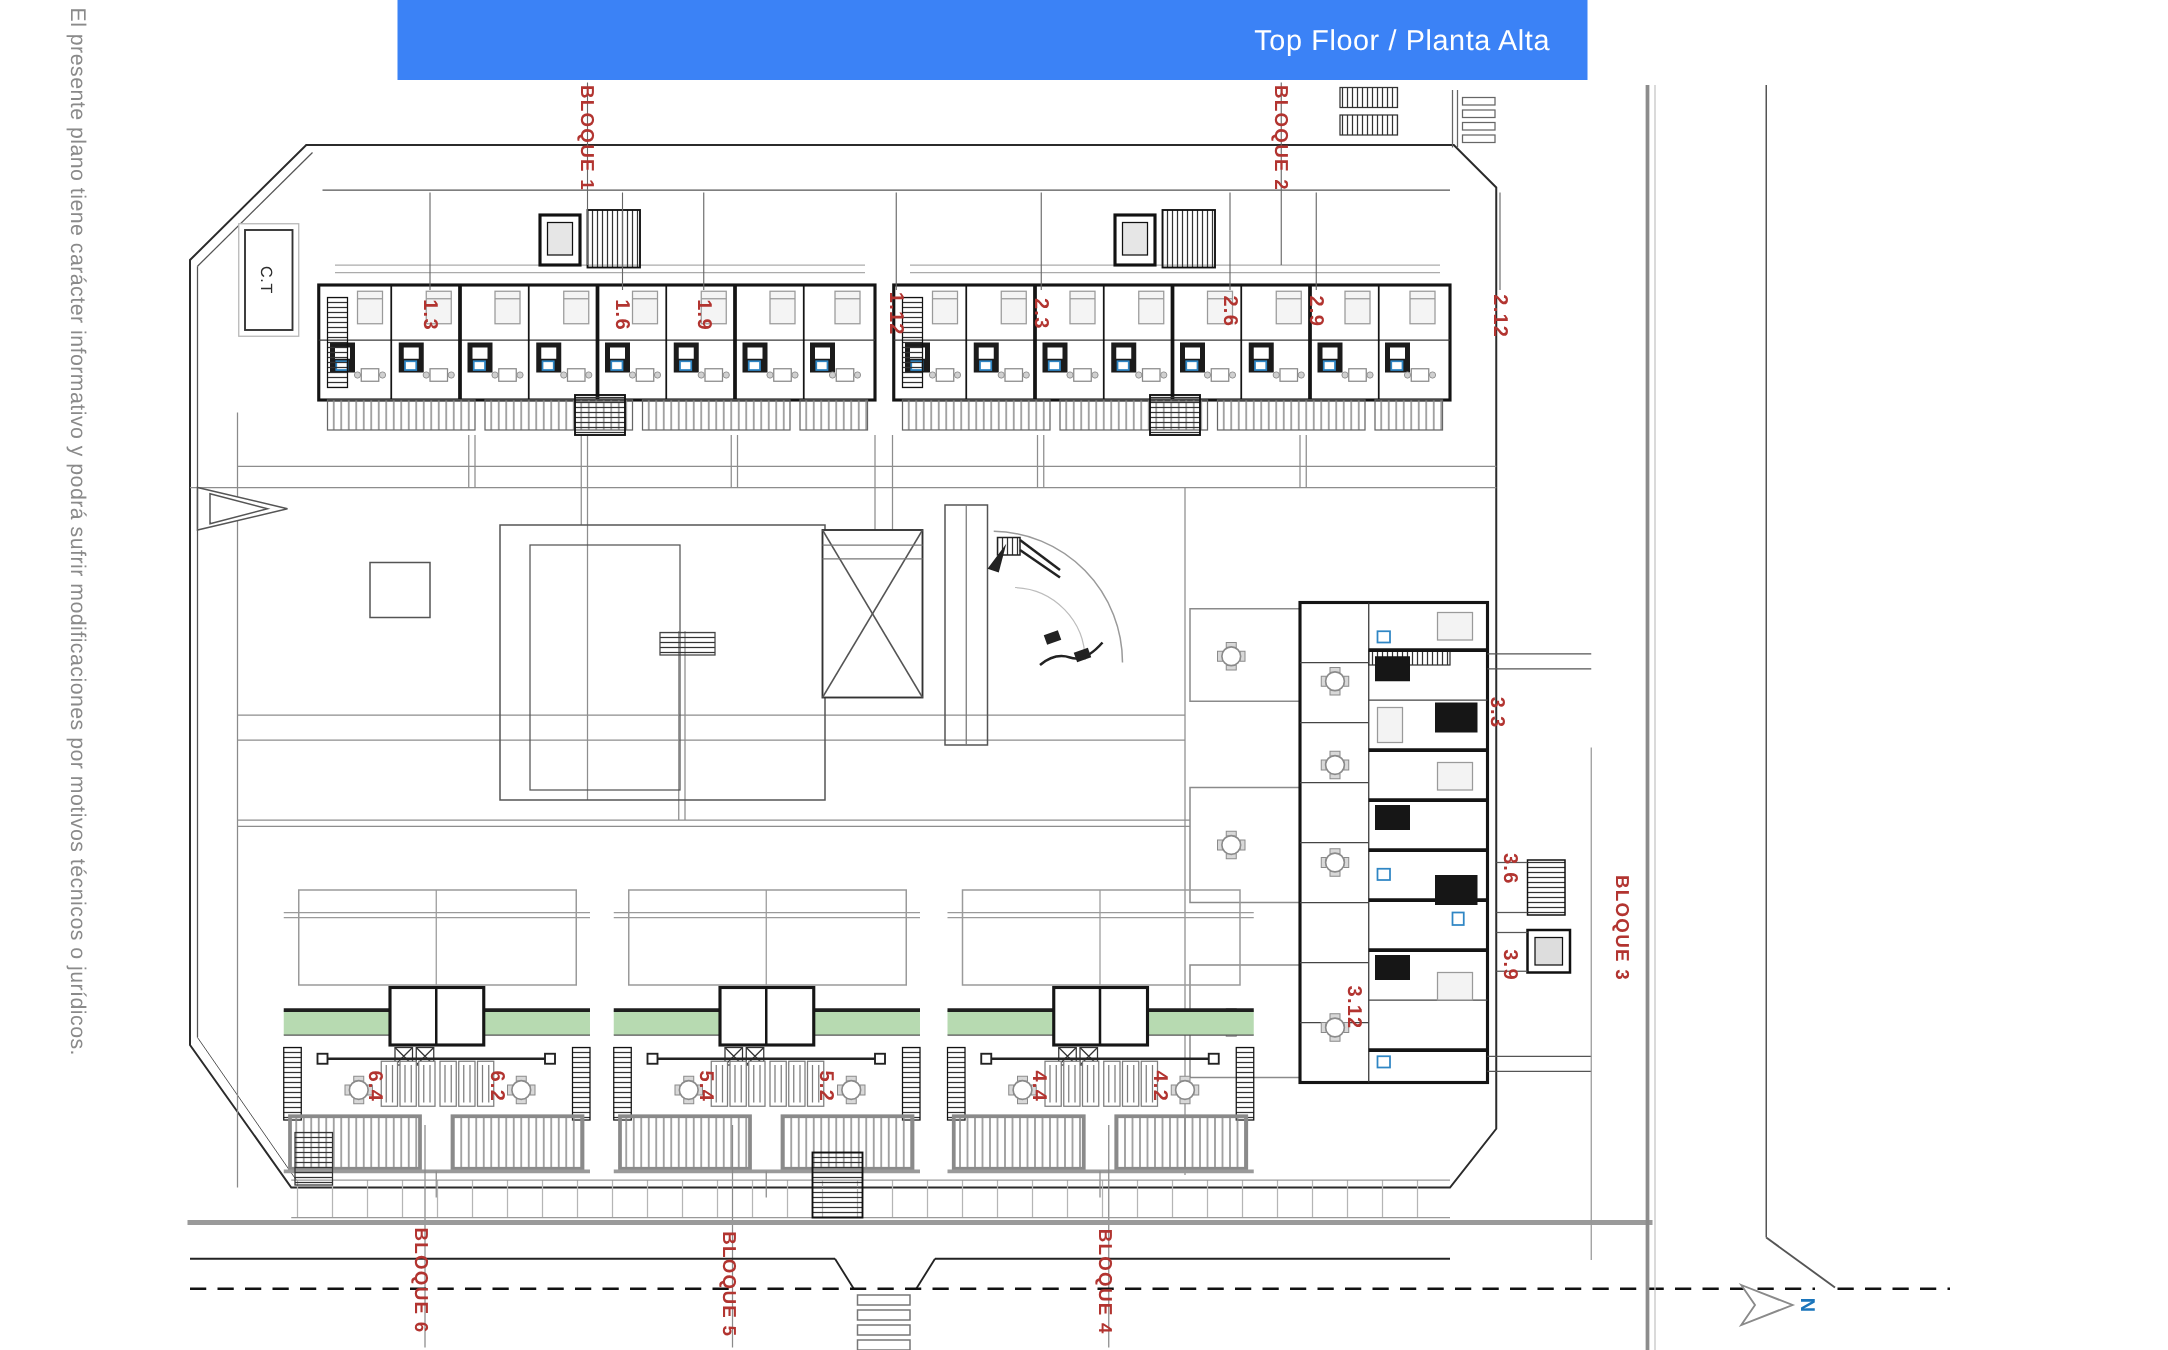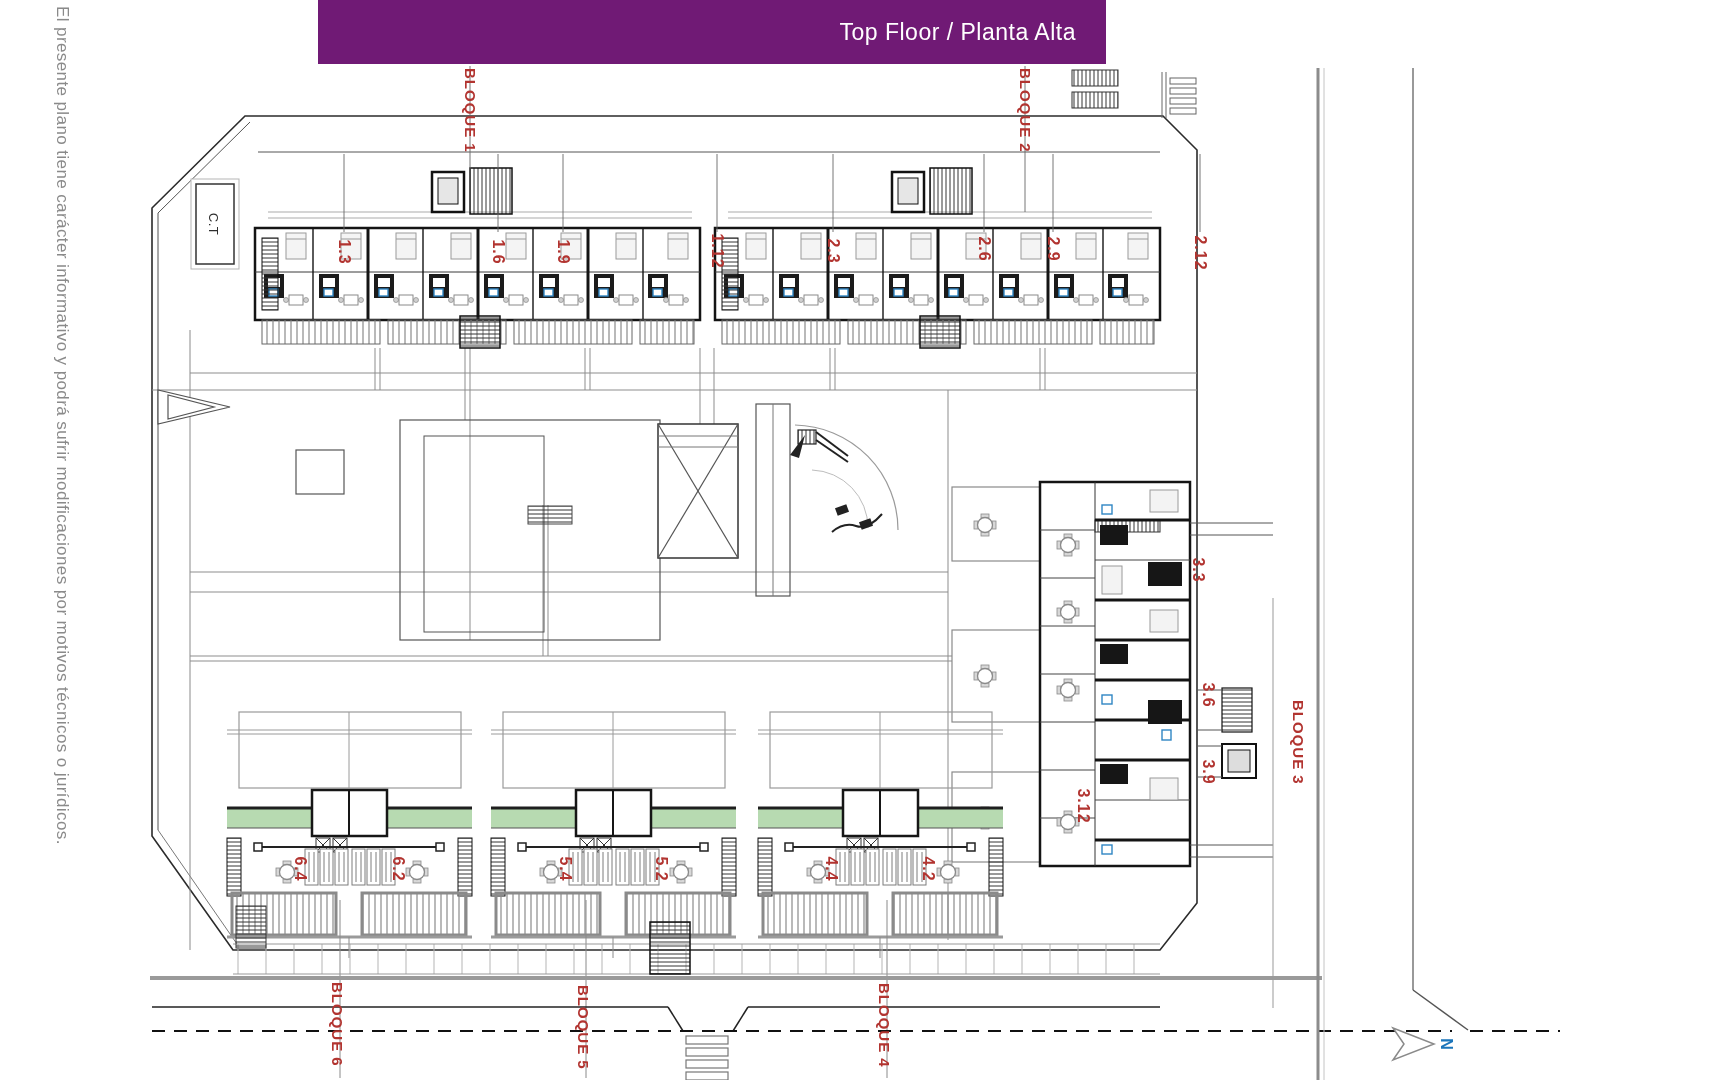--- a/index.html
+++ b/index.html
@@ -2,22 +2,22 @@
 <html><head>
 <meta charset="utf-8">
 <style>
   html,body{margin:0;padding:0;background:#ffffff;}
   #screen{
     position:relative;width:1734px;height:1080px;overflow:hidden;
     background:#ffffff;font-family:"Liberation Sans",sans-serif;
   }
   
   .banner{
-    position:absolute;left:318px;top:0;width:788px;height:64px;
-    background:#701a75;display:flex;align-items:center;justify-content:flex-end;
+    position:absolute;left:318px;top:0;width:952px;height:64px;
+    background:#3b82f6;display:flex;align-items:center;justify-content:flex-end;
   }
   .banner span{
     color:#ffffff;font-size:23px;letter-spacing:.5px;padding-right:30px;
     font-family:"Liberation Sans",sans-serif;
   }
   
   .disclaimer{
     position:absolute;left:72px;top:6px;width:0;height:0;
   }
   .disclaimer span{

